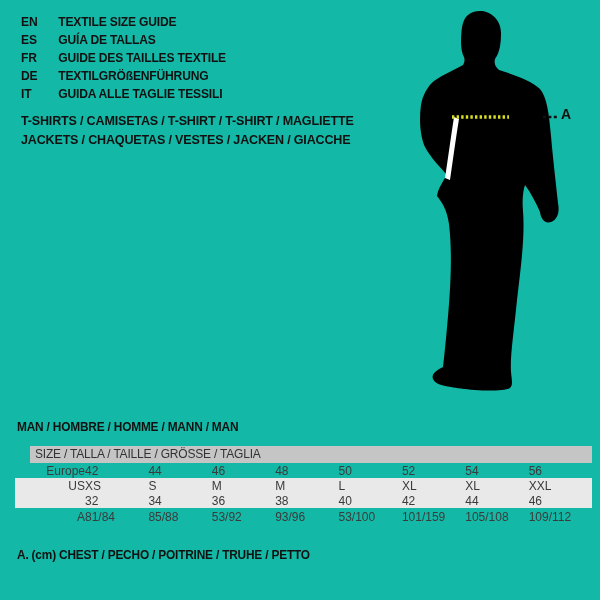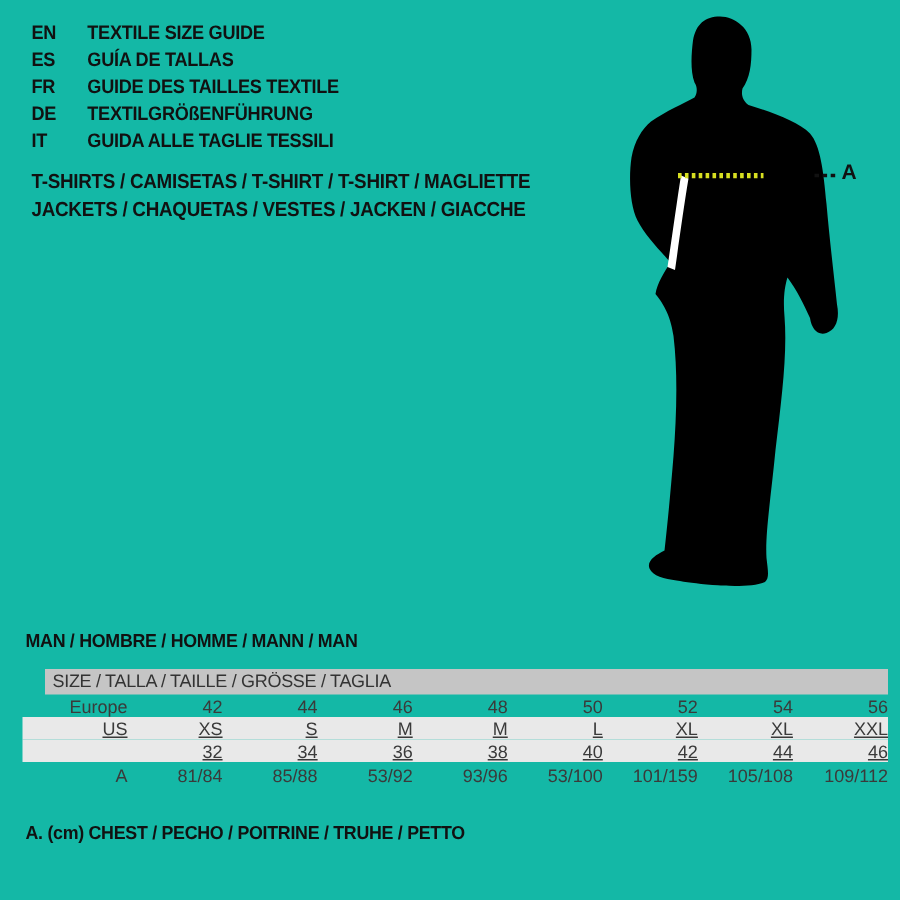--- a/index.html
+++ b/index.html
@@ -39,23 +39,23 @@
   
   .man-heading{position:absolute;left:17px;top:420px;font-size:12.5px;font-weight:700;
                letter-spacing:-0.2px;transform:scaleX(0.95);transform-origin:0 0;white-space:nowrap;}
 
   
   .size-table{position:absolute;left:15px;top:446px;width:577px;font-size:12px;color:var(--text-table);}
   .size-table-header{height:17px;line-height:17px;background:var(--table-header-bg);
                      padding-left:5px;color:#333333;letter-spacing:-0.2px;white-space:nowrap;margin-left:15px;}
   .trow{display:flex;height:15px;align-items:center;}
   .trow.last{height:17px;}
-  .trow.stripe{background:var(--table-stripe-bg);text-decoration:underline;}
+  .trow.stripe{background:var(--table-stripe-bg);}
   .tlabel{width:70px;flex:0 0 70px;padding-left:5px;text-align:right;}
-  .tcell{flex:1;text-align:right;}
+  .tcell{flex:1;text-align:left;}
 
   
   .footnote{position:absolute;left:17px;top:548px;font-size:12.5px;font-weight:700;
             letter-spacing:-0.2px;transform:scaleX(0.95);transform-origin:0 0;white-space:nowrap;}
 </style>
 </head>
 <body>
 
 <div class="stage">
 

